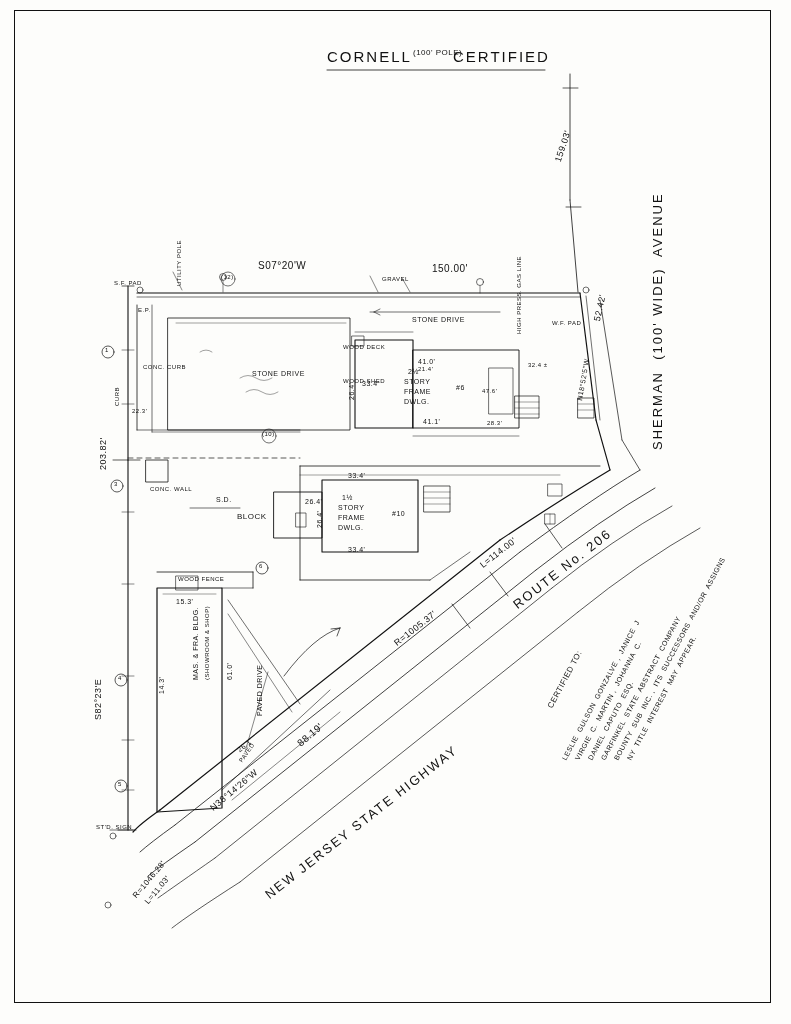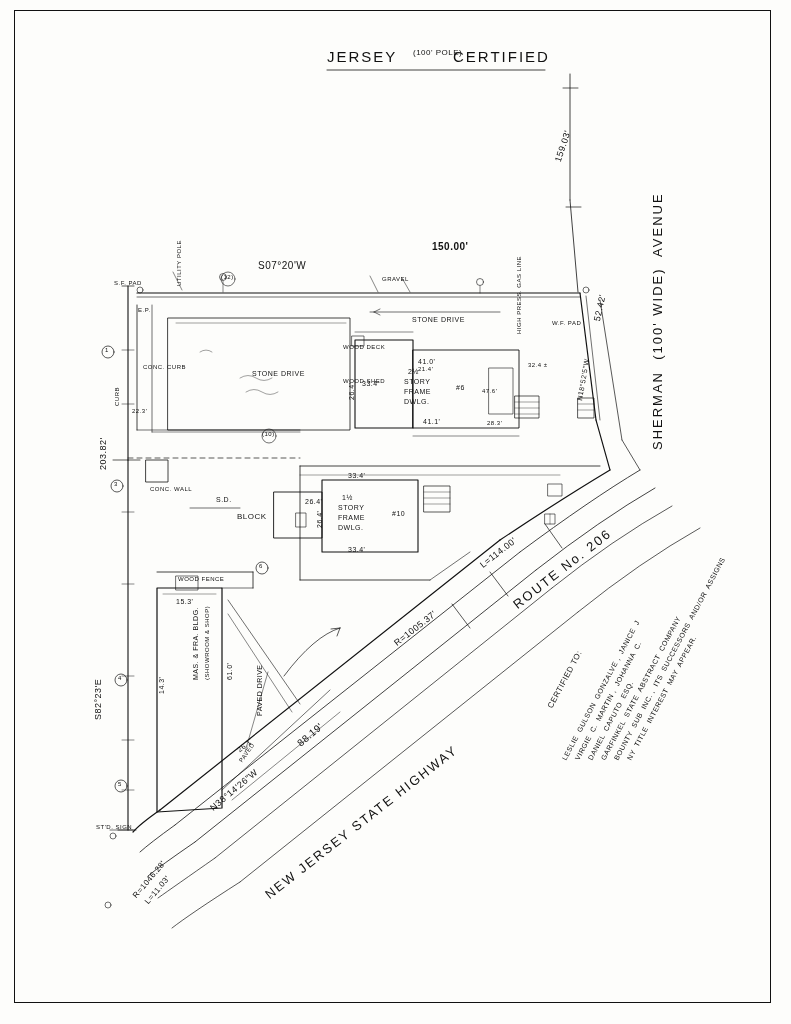--- a/index.html
+++ b/index.html
@@ -217,32 +217,32 @@
       <circle cx="121" cy="786" r="6" stroke-width="0.7"></circle>
       <circle cx="262" cy="568" r="6" stroke-width="0.7"></circle>
       <circle cx="269" cy="436" r="7" stroke-width="0.6"></circle>
       <circle cx="228" cy="279" r="7" stroke-width="0.6"></circle>
 
       <rect x="545" y="514" width="10" height="10" stroke-width="0.6"></rect>
       <line x1="550" y1="514" x2="550" y2="524" stroke-width="0.4"></line>
     </g>
   </svg>
 
-  <div class="lbl title-label" style="left:327px; top:48px;">JERSEY</div>
+  <div class="lbl title-label" style="left:327px; top:48px;">CORNELL</div>
   <div class="lbl t8" style="left:413px; top:48px;">(100' POLE)</div>
   <div class="lbl title-label" style="left:453px; top:48px;">CERTIFIED</div>
 
   <div class="lbl street rot-90n" style="left:650px; top:450px;">SHERMAN  (100' WIDE)  AVENUE</div>
 
   <div class="lbl street" style="left:510px; top:600px; transform: rotate(-38deg); transform-origin: left top;">ROUTE No. 206</div>
 
   <div class="lbl street" style="left:262px; top:890px; transform: rotate(-38deg); transform-origin: left top;">NEW JERSEY STATE HIGHWAY</div>
 
   <div class="lbl t10" style="left:258px; top:260px;">S07°20'W</div>
-  <div class="lbl t10" style="left:432px; top:241px;font-weight:bold;">150.00'</div>
+  <div class="lbl t10" style="left:432px; top:263px;">150.00'</div>
   <div class="lbl t9" style="left:553px; top:160px; transform: rotate(-72deg); transform-origin: left top;">159.03'</div>
   <div class="lbl t9" style="left:592px; top:320px; transform: rotate(-78deg); transform-origin: left top;">52.42'</div>
   <div class="lbl t7" style="left:576px; top:400px; transform: rotate(-80deg); transform-origin: left top;">N18°52'5"W</div>
   <div class="lbl t9 rot-90n" style="left:98px; top:470px;">203.82'</div>
   <div class="lbl t9 rot-90n" style="left:93px; top:720px;">S82°23'E</div>
   <div class="lbl t9" style="left:208px; top:805px; transform: rotate(-40deg); transform-origin: left top;">N38°14'26"W</div>
   <div class="lbl t9" style="left:392px; top:640px; transform: rotate(-38deg); transform-origin: left top;">R=1005.37'</div>
   <div class="lbl t9" style="left:478px; top:562px; transform: rotate(-38deg); transform-origin: left top;">L=114.00'</div>
   <div class="lbl t8" style="left:131px; top:894px; transform: rotate(-50deg); transform-origin: left top;">R=1046.28'</div>
   <div class="lbl t8" style="left:143px; top:900px; transform: rotate(-50deg); transform-origin: left top;">L=11.03'</div>

